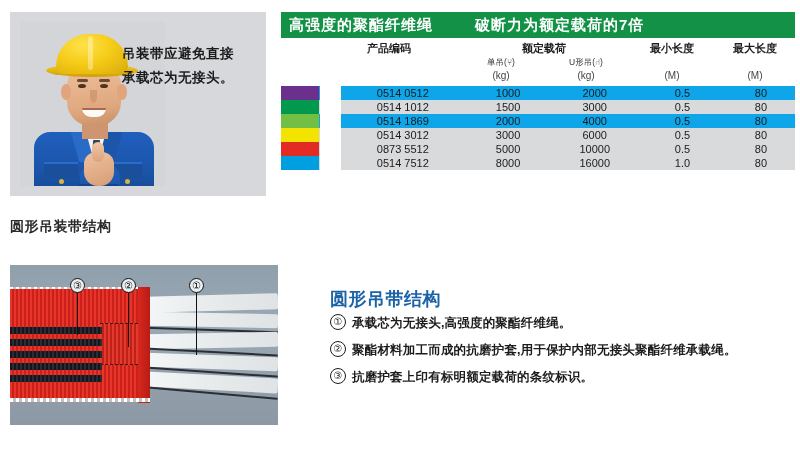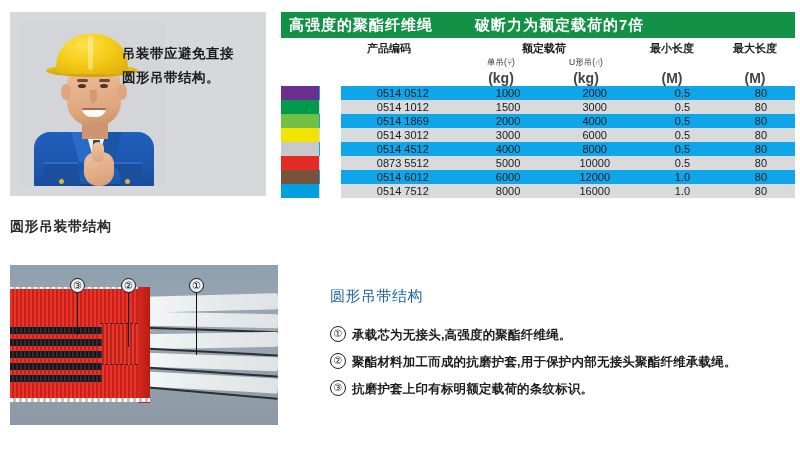--- a/index.html
+++ b/index.html
@@ -147,21 +147,21 @@
   .colhead {
     position: relative;
     background: #ffffff;
     height: 48px;
   }
   .ch-cell {
     position:absolute; text-align:center;
     font-size:11px; color:#1d1d1d; font-weight:bold;
   }
   .ch-small { font-size:8.5px; font-weight:normal; color:#333; }
-  .ch-unit  { font-size:14px; font-weight:bold; color:#444; }
+  .ch-unit  { font-size:10px; font-weight:normal; color:#444; }
 
   table.data { border-collapse: collapse; width: 514px; table-layout: fixed; }
   table.data td {
     font-size: 11px; color: #1b1b1b; height: 14px;
     text-align: center; padding: 0; line-height: 14px;
     font-family: "Liberation Sans", sans-serif;
   }
   tr.odd  td { background: #0ea5e9; }
   tr.even td { background: #d9dadc; }
   td.sw { padding: 0; width: 38px; }
@@ -234,22 +234,22 @@
     position:absolute;
     width:15px; height:15px; border:1px solid #111; border-radius:50%;
     background:#e9eef1; color:#111;
     font-size:10px; line-height:13px; text-align:center;
     font-family:"Liberation Sans", sans-serif;
   }
 
   
   .desc { position:absolute; left:330px; top:287px; width:462px; }
   .desc-title {
-    font-size:15px; font-weight:normal; color:#1b63a6;
-    letter-spacing:.5px; margin-bottom:20px;
+    font-size:18px; font-weight:bold; color:#1b63a6;
+    letter-spacing:.5px; margin-bottom:3px;
   }
   .desc-item {
     font-size:12.5px; color:#1c1c1c; font-weight:bold;
     line-height:1.45; margin-bottom:9px;
     display:flex; align-items:flex-start; letter-spacing:.2px;
   }
   .desc-marker {
     flex:0 0 auto; width:16px; height:16px;
     border:1px solid #1c1c1c; border-radius:50%;
     font-size:10px; line-height:14px; text-align:center;
@@ -286,21 +286,21 @@
       <div class="eye-l"></div>
       <div class="eye-r"></div>
       <div class="nose"></div>
       <div class="mouth"></div>
       <div class="helmet-brim"></div>
       <div class="helmet"></div>
       <div class="helmet-ridge"></div>
     </div>
     <div class="photo-caption">
       <div>吊装带应避免直接</div>
-      <div>圆形吊带结构。</div>
+      <div>承载芯为无接头。</div>
     </div>
   </div>
 
   <div class="table-block">
 
     <div class="table-header">
       <span>高强度的聚酯纤维绳</span>
       <span class="th-sub">破断力为额定载荷的7倍</span>
     </div>
 
@@ -356,51 +356,29 @@
             <td class="sw">
               <span class="swatch" style="background: rgb(242, 228, 0);"></span>
             </td>
             <td class="gap"></td>
             <td class="code">0514 3012</td>
             <td class="val">3000</td>
             <td class="val">6000</td>
             <td class="len">0.5</td>
             <td class="tail">80</td>
           </tr>
-          <tr class="odd">
-            <td class="sw">
-              <span class="swatch" style="background: rgb(200, 201, 203);"></span>
-            </td>
-            <td class="gap"></td>
-            <td class="code">0514 4512</td>
-            <td class="val">4000</td>
-            <td class="val">8000</td>
-            <td class="len">0.5</td>
-            <td class="tail">80</td>
-          </tr>
           <tr class="even">
             <td class="sw">
               <span class="swatch" style="background: rgb(227, 43, 38);"></span>
             </td>
             <td class="gap"></td>
             <td class="code">0873 5512</td>
             <td class="val">5000</td>
             <td class="val">10000</td>
             <td class="len">0.5</td>
-            <td class="tail">80</td>
-          </tr>
-          <tr class="odd">
-            <td class="sw">
-              <span class="swatch" style="background: rgb(120, 83, 60);"></span>
-            </td>
-            <td class="gap"></td>
-            <td class="code">0514 6012</td>
-            <td class="val">6000</td>
-            <td class="val">12000</td>
-            <td class="len">1.0</td>
             <td class="tail">80</td>
           </tr>
           <tr class="even">
             <td class="sw">
               <span class="swatch" style="background: rgb(0, 160, 224);"></span>
             </td>
             <td class="gap"></td>
             <td class="code">0514 7512</td>
             <td class="val">8000</td>
             <td class="val">16000</td>

